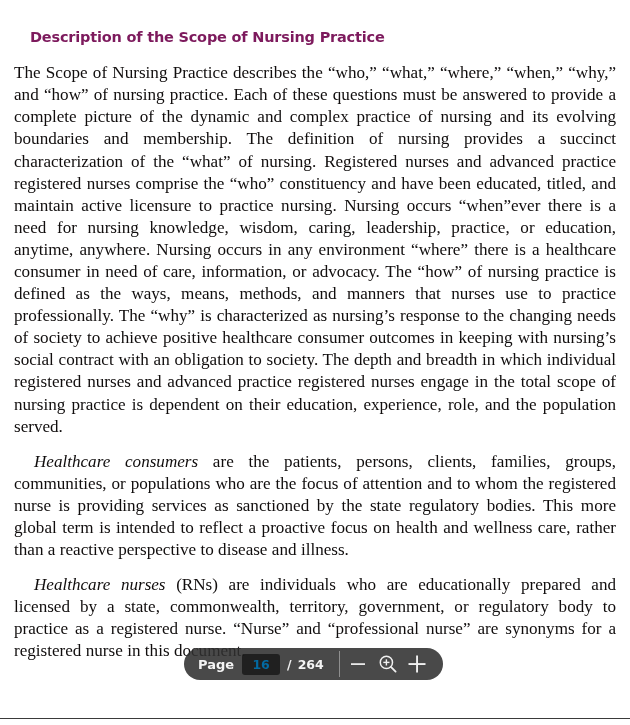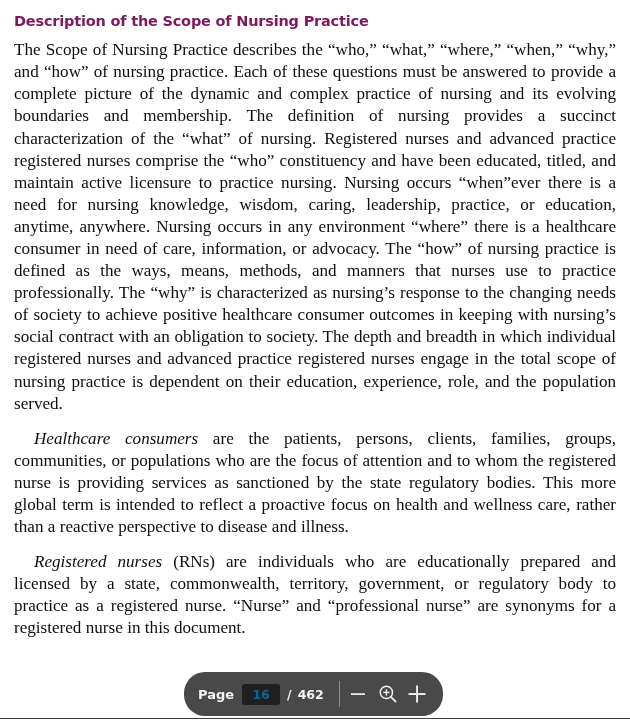--- a/index.html
+++ b/index.html
@@ -23,21 +23,21 @@
     top: 0;
     width: 602px;
   }
 
   .heading {
     font-family: "DejaVu Sans", "Liberation Sans", sans-serif;
     font-weight: bold;
     font-size: 14.5px;
     letter-spacing: -0.2px;
     color: #7d1a5d;
-    margin: 0;
+    margin: 16px;
     padding-top: 12px;
     line-height: 1.25;
   }
 
   p.body {
     margin: 0;
     font-size: 17.1px;
     line-height: 22.1px;
     color: #100d0d;
     text-align: justify;
@@ -58,23 +58,23 @@
 
   .it {
     font-style: italic;
     margin-top: 37px;
   }
 
   
   .toolbar {
     position: absolute;
     left: 184px;
-    top: 672px;
+    top: 648px;
     width: 259px;
-    height: 44px;
+    height: 32px;
     border-radius: 21px;
     background: rgba(48, 48, 48, 0.88);
     display: flex;
     align-items: center;
     box-sizing: border-box;
     padding: 0 12px 0 14px;
     font-family: "DejaVu Sans", "Liberation Sans", sans-serif;
     color: #f2f2f2;
     user-select: none;
   }
@@ -156,33 +156,33 @@
 
   <div class="doc">
 
     <h2 class="heading">Description of the Scope of Nursing Practice</h2>
 
     <p class="body first">The Scope of Nursing Practice describes the “who,” “what,” “where,” “when,” “why,” and “how” of nursing practice. Each of these questions must be answered to provide a complete picture of the dynamic and complex practice of nursing and its evolving boundaries and membership. The definition of nursing provides a succinct characterization of the “what” of nursing. Registered nurses and advanced practice registered nurses comprise the “who” constituency and have been educated, titled, and maintain active licensure to practice nursing. Nursing occurs “when”ever there is a need for nursing knowledge, wisdom, caring, leadership, practice, or education, anytime, anywhere. Nursing occurs in any environment “where” there is a healthcare consumer in need of care, information, or advocacy. The “how” of nursing practice is defined as the ways, means, methods, and manners that nurses use to practice professionally. The “why” is characterized as nursing’s response to the changing needs of society to achieve positive healthcare consumer outcomes in keeping with nursing’s social contract with an obligation to society. The depth and breadth in which individual registered nurses and advanced practice registered nurses engage in the total scope of nursing practice is dependent on their education, experience, role, and the population served.</p>
 
 
     <p class="body indent"><span class="it">Healthcare consumers</span><span> are the patients, persons, clients, families, groups, communities, or populations who are the focus of attention and to whom the registered nurse is providing services as sanctioned by the state regulatory bodies. This more global term is intended to reflect a proactive focus on health and wellness care, rather than a reactive perspective to disease and illness.</span></p>
 
-    <p class="body indent"><span class="it">Registered nurses</span><span> (RNs) are individuals who are educationally prepared and licensed by a state, commonwealth, territory, government, or regulatory body to practice as a registered nurse. “Nurse” and “professional nurse” are synonyms for a registered nurse in this document.</span></p>
+    <p class="body indent"><span class="it">Healthcare nurses</span><span> (RNs) are individuals who are educationally prepared and licensed by a state, commonwealth, territory, government, or regulatory body to practice as a registered nurse. “Nurse” and “professional nurse” are synonyms for a registered nurse in this document.</span></p>
 
   </div>
 
   <div class="toolbar">
 
     <span class="tb-label">Page</span>
 
     <input class="page-input" type="text" value="16" style="">
 
     <span class="tb-sep">/</span>
 
-    <span class="tb-total">462</span>
+    <span class="tb-total">264</span>
 
     <span class="tb-divider"></span>
 
     <span class="tb-btn zoom-out">
       <span>
         <svg width="18" height="18" viewBox="0 0 18 18">
           <rect x="2" y="8.2" width="14" height="1.8" fill="#e8e8e8"></rect>
         </svg>
       </span>
     </span>

